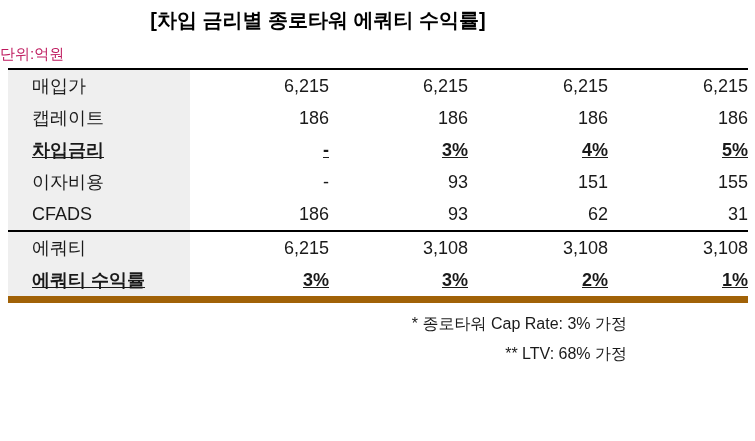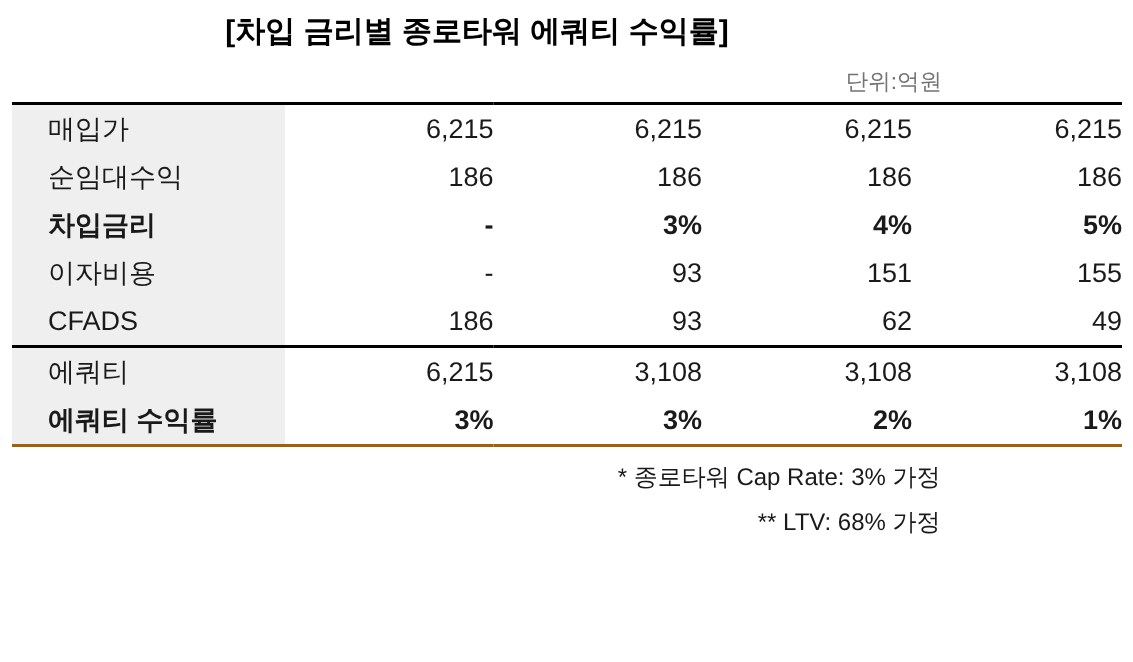--- a/index.html
+++ b/index.html
@@ -22,51 +22,52 @@
   .title {
     margin: 0;
     padding-top: 7px;
     text-align: center;
     font-size: 20px;
     font-weight: bold;
     letter-spacing: 0px;
     color: #000000;
   }
   .unit {
-    text-align: right;
+    text-align: left;
     font-size: 15px;
     margin: 11px 8px 4px 0;
-    color: #737373;
+    color: #be185d;
   }
   table.fin {
     border-collapse: collapse;
     table-layout: fixed;
     width: 740px;
     margin-left: 8px;
     border-top: 2px solid #000000;
-    border-bottom: 2px solid #a16207;
+    border-bottom: 7px solid #a16207;
   }
   table.fin td {
     height: 32px;
     font-size: 18px;
     text-align: right;
     vertical-align: middle;
     padding: 0;
     white-space: nowrap;
   }
   table.fin td.label {
     background: #efefef;
     text-align: left;
     padding-left: 24px;
   }
   tr.section-end td {
     border-bottom: 2px solid #000000;
   }
   tr.bold td {
     font-weight: bold;
+    text-decoration: underline;
   }
   .footnotes {
     margin-top: 6px;
     margin-right: 9px;
     text-align: right;
     font-size: 16px;
     color: #1a1a1a;
     padding-left: 20px;
   }
   .footnotes div {
@@ -92,21 +93,21 @@
     </colgroup>
     <tbody>
       <tr>
         <td class="label">매입가</td>
         <td>6,215</td>
         <td>6,215</td>
         <td>6,215</td>
         <td>6,215</td>
       </tr>
       <tr>
-        <td class="label">순임대수익</td>
+        <td class="label">캡레이트</td>
         <td>186</td>
         <td>186</td>
         <td>186</td>
         <td>186</td>
       </tr>
       <tr class="bold">
         <td class="label">차입금리</td>
         <td>-</td>
         <td>3%</td>
         <td>4%</td>
@@ -117,21 +118,21 @@
         <td>-</td>
         <td>93</td>
         <td>151</td>
         <td>155</td>
       </tr>
       <tr class="section-end">
         <td class="label">CFADS</td>
         <td>186</td>
         <td>93</td>
         <td>62</td>
-        <td>49</td>
+        <td>31</td>
       </tr>
       <tr>
         <td class="label">에쿼티</td>
         <td>6,215</td>
         <td>3,108</td>
         <td>3,108</td>
         <td>3,108</td>
       </tr>
       <tr class="bold">
         <td class="label">에쿼티 수익률</td>

